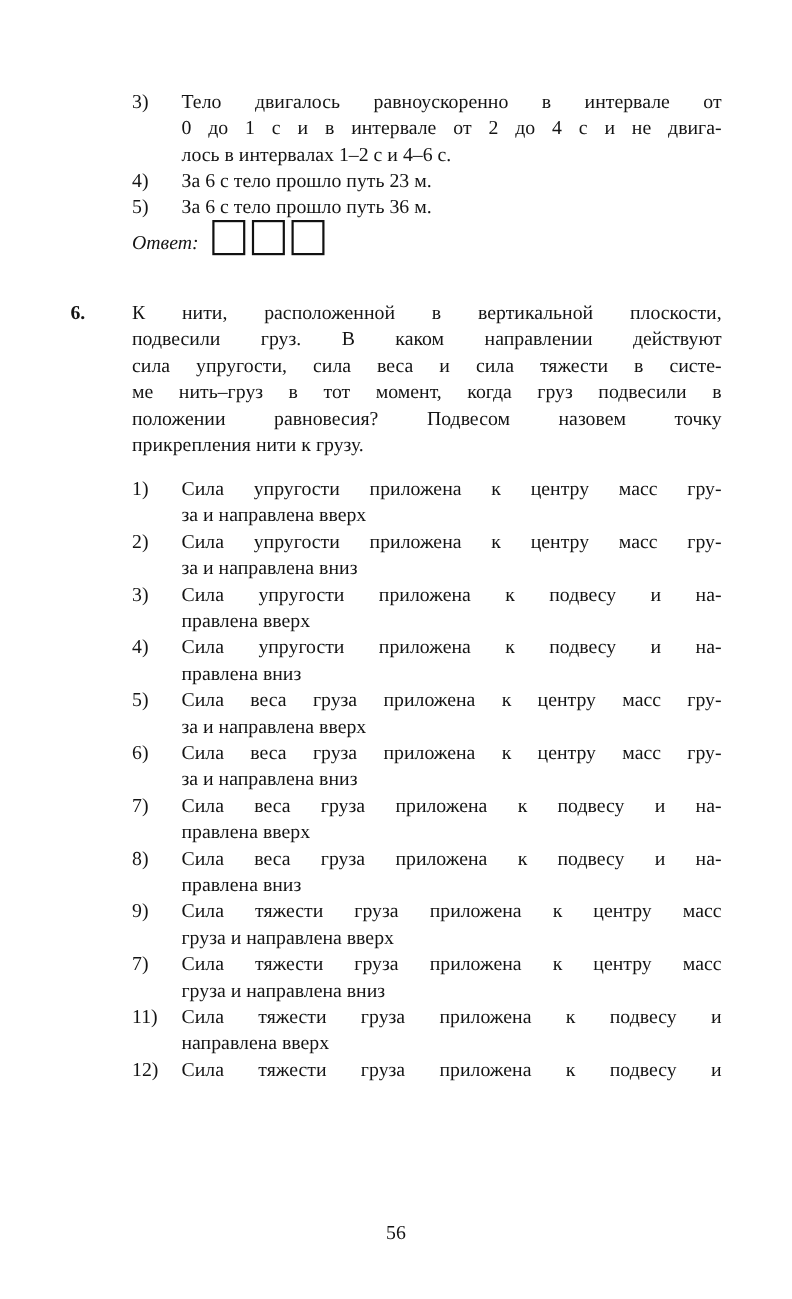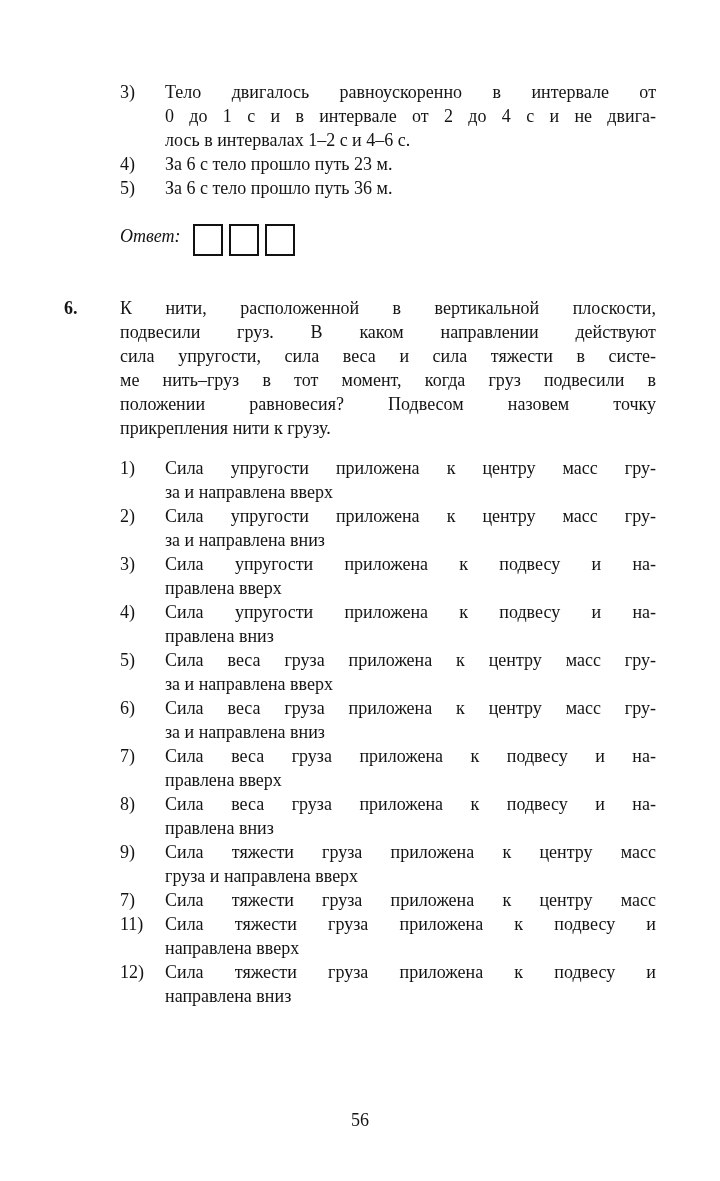--- a/index.html
+++ b/index.html
@@ -38,23 +38,22 @@
     flex: 1 1 auto;
     min-width: 0;
   }
   .line { }
   .just {
     text-align: justify;
     text-align-last: justify;
   }
   
   .answer-row {
-    margin-top: 24px;
     display: flex;
-    align-items: flex-start;
+    align-items: flex-end;
   }
   .answer-label {
     font-style: italic;
     margin-right: 12px;
   }
   .answer-boxes {
     display: inline-flex;
     align-items: center;
   }
   .ans-box {
@@ -199,34 +198,34 @@
             <span class="opt-num">9)</span>
             <div class="opt-text">
               <div class="line just">Сила тяжести груза приложена к центру масс</div>
               <div class="line">груза и направлена вверх</div>
             </div>
           </div>
           <div class="opt-row">
             <span class="opt-num">7)</span>
             <div class="opt-text">
               <div class="line just">Сила тяжести груза приложена к центру масс</div>
+              <div class="line">груза и направлена вниз</div>
             </div>
           </div>
           <div class="opt-row">
             <span class="opt-num">11)</span>
             <div class="opt-text">
               <div class="line just">Сила тяжести груза приложена к подвесу и</div>
               <div class="line">направлена вверх</div>
             </div>
           </div>
           <div class="opt-row">
             <span class="opt-num">12)</span>
             <div class="opt-text">
               <div class="line just">Сила тяжести груза приложена к подвесу и</div>
-              <div class="line">направлена вниз</div>
             </div>
           </div>
         </div>
     </div>
 
   </div>
 
   <div class="page-number">56</div>
 </div>
 

